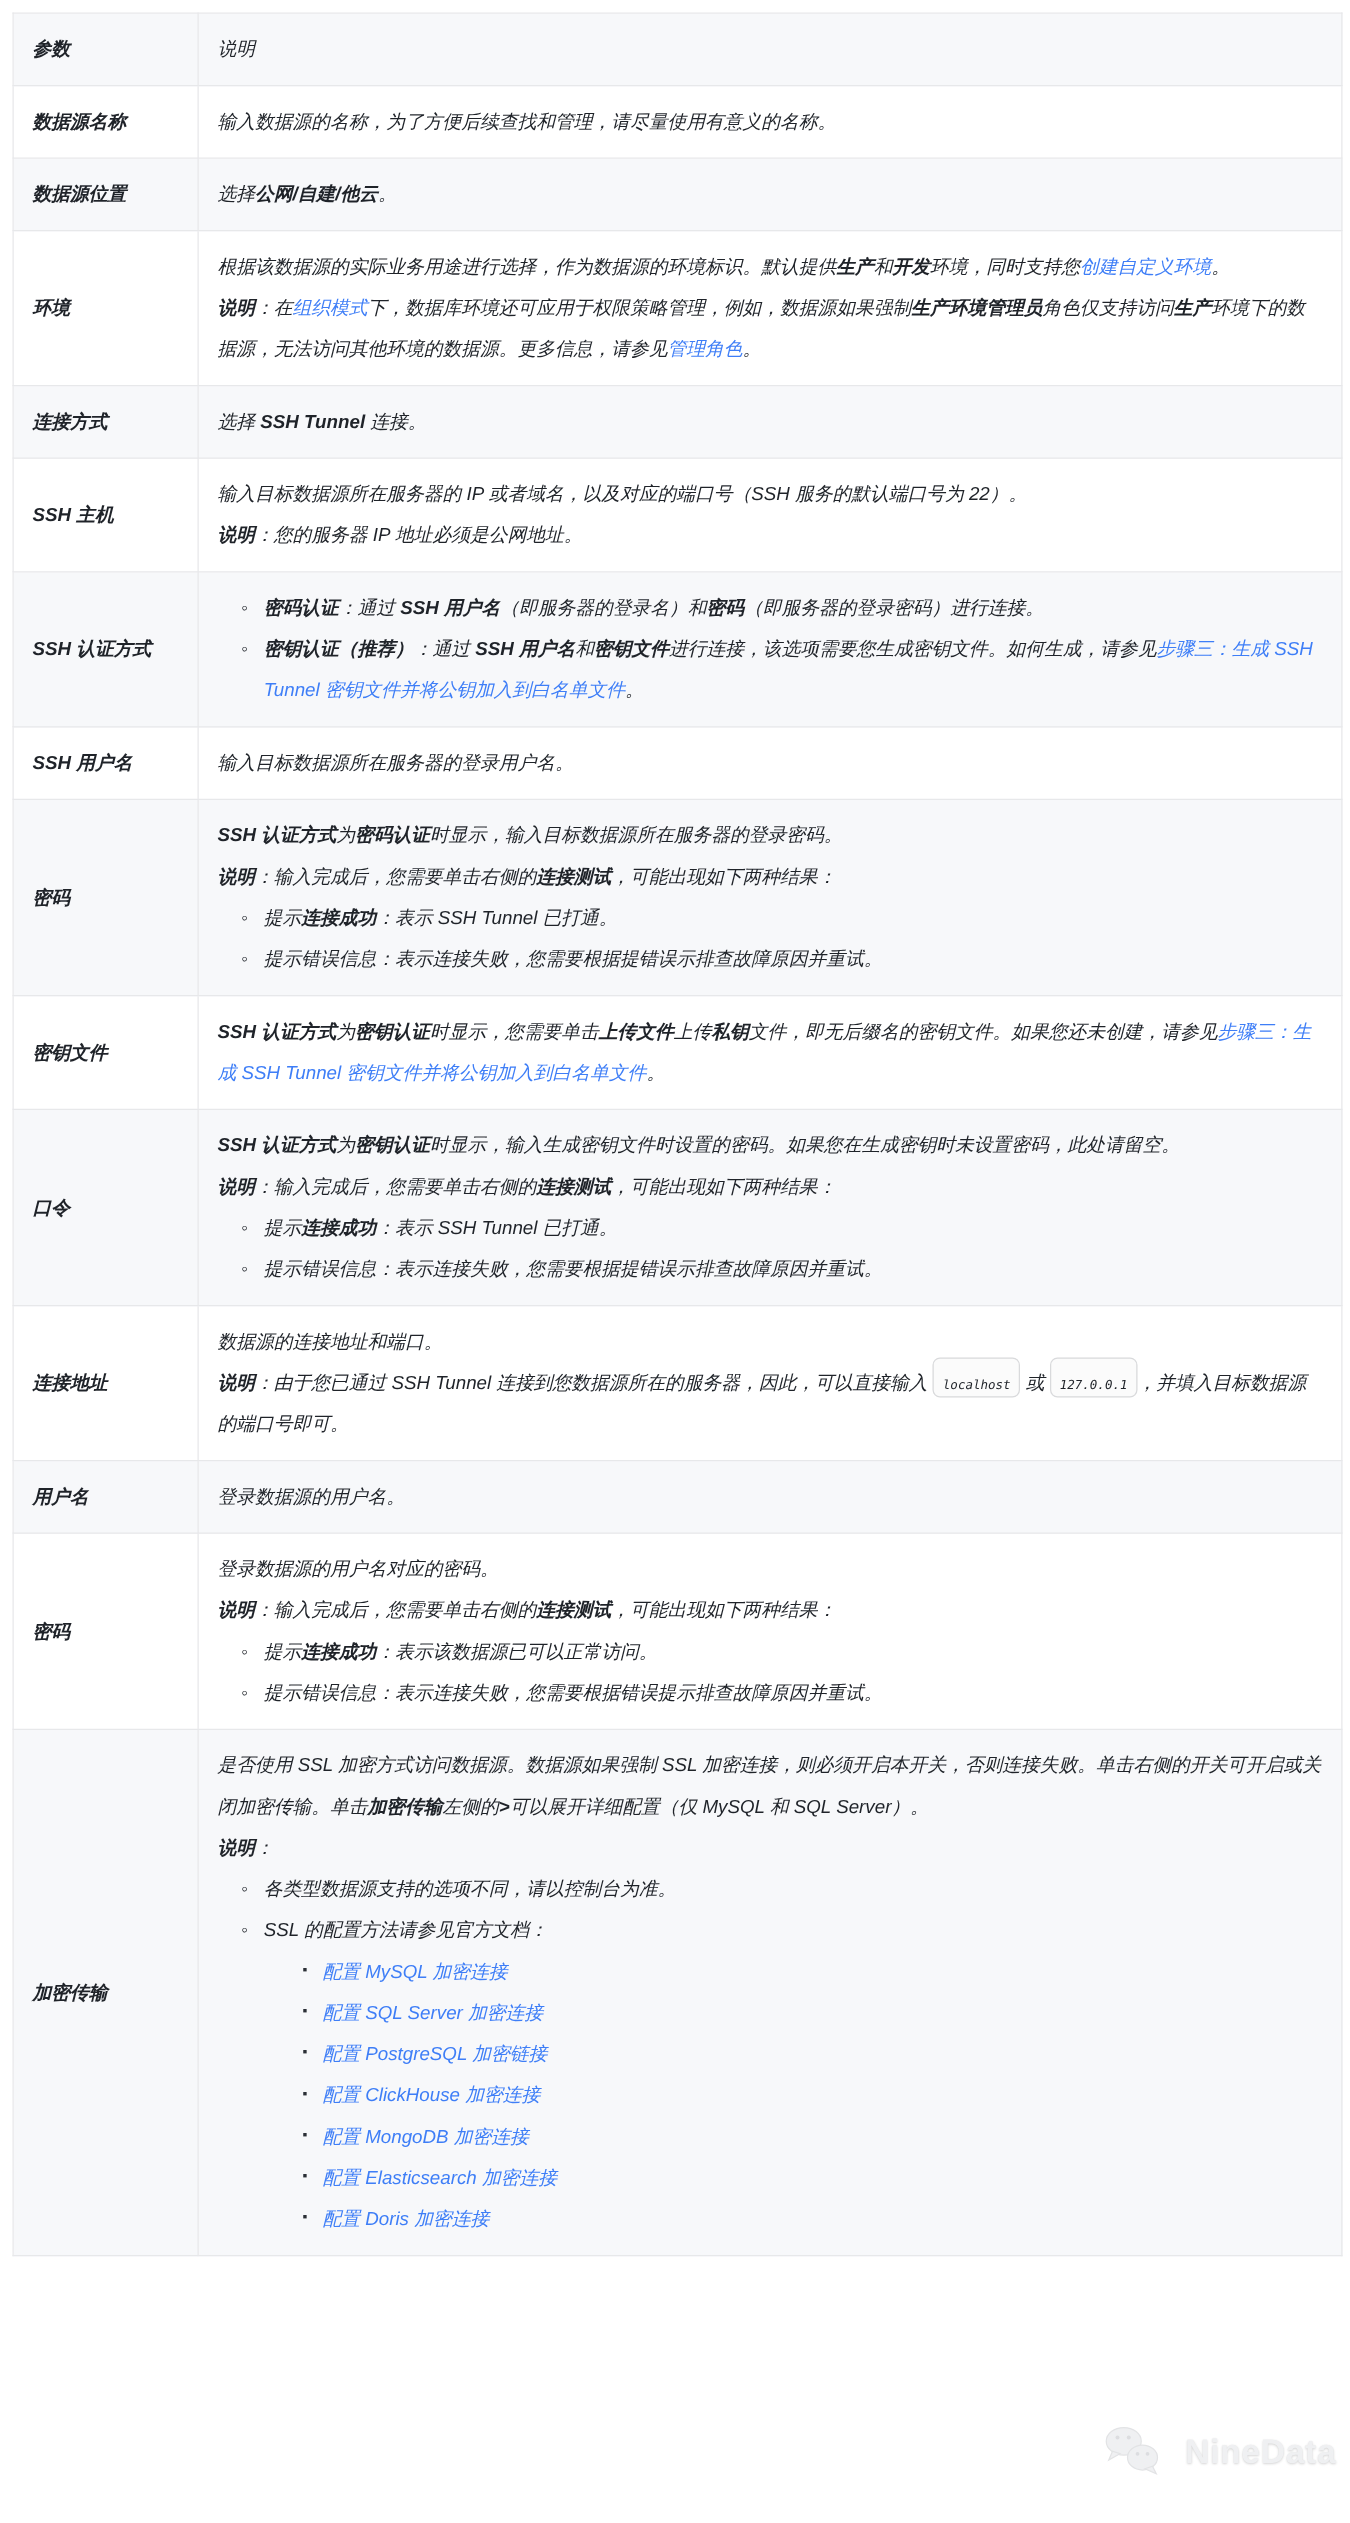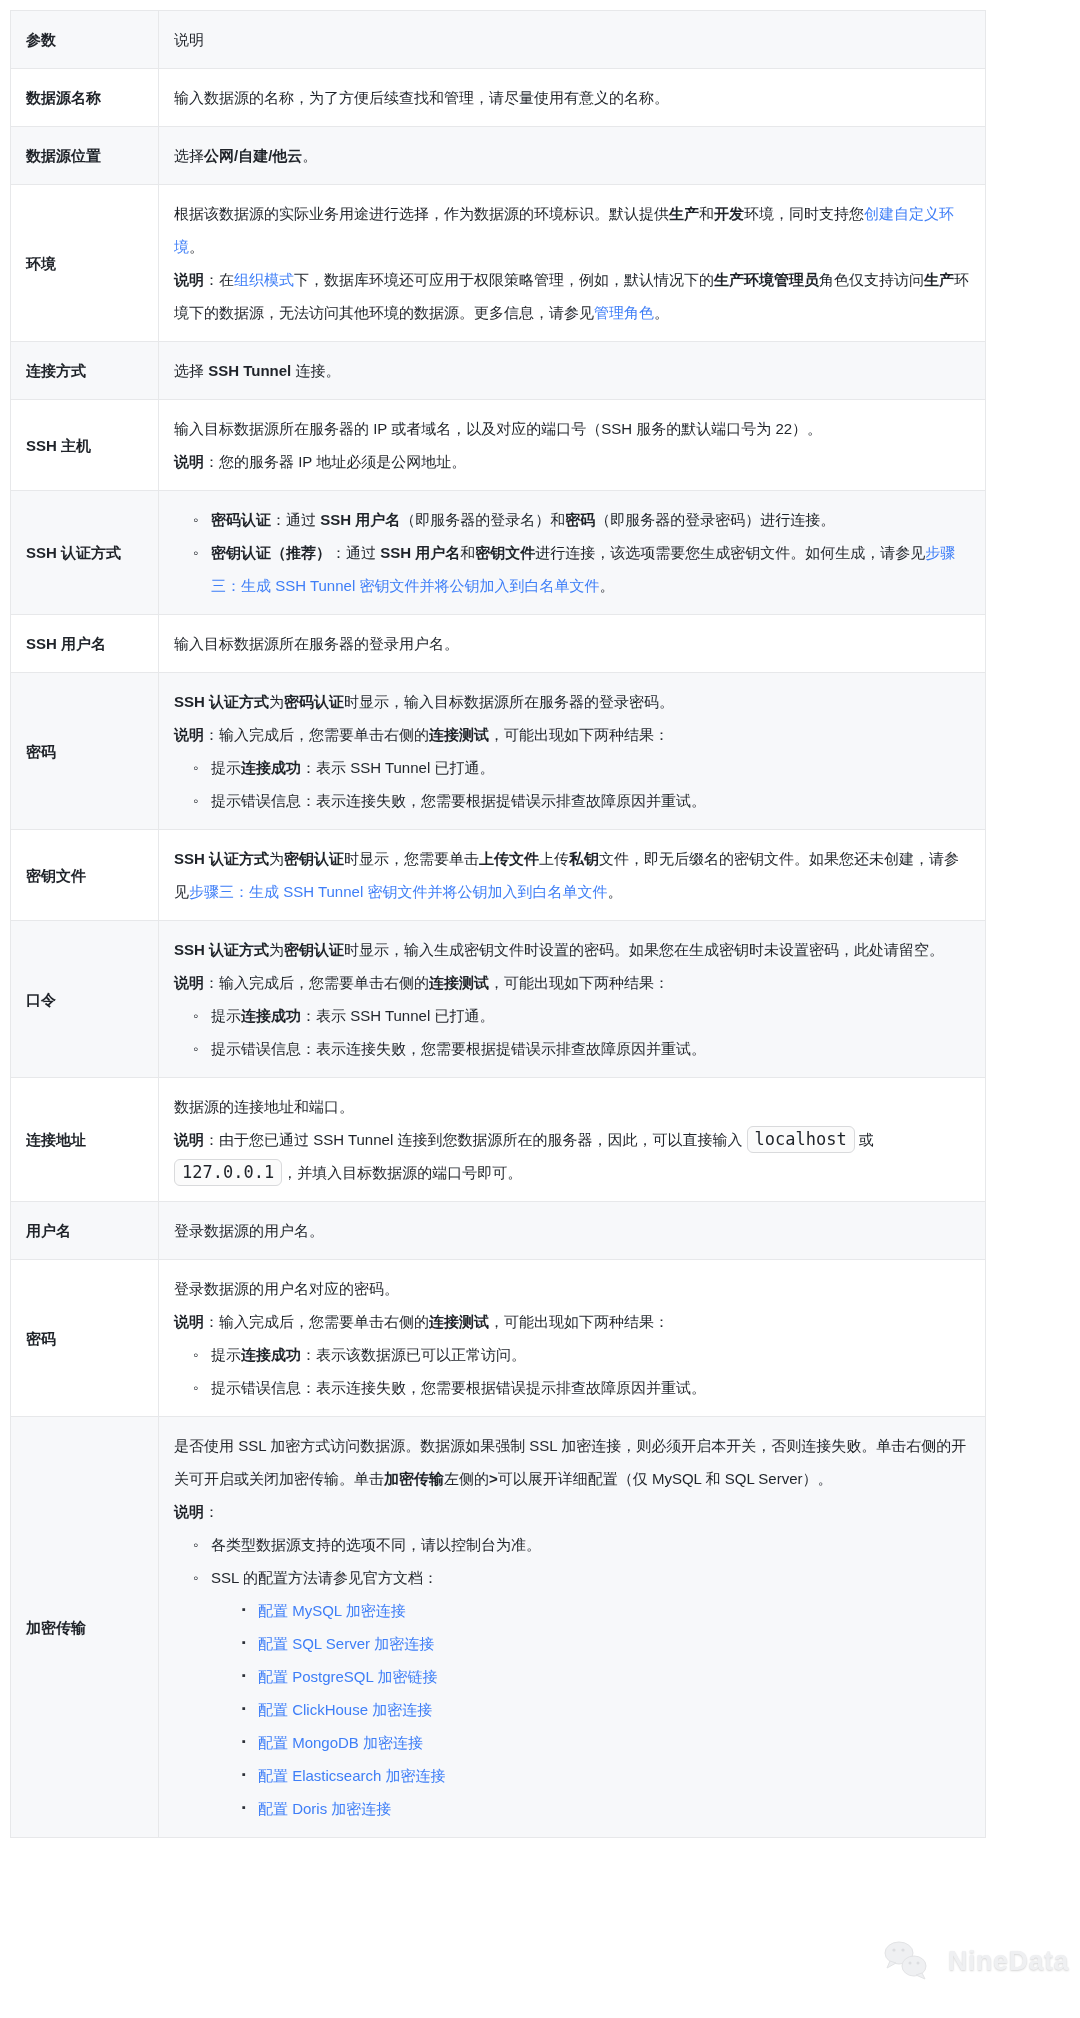--- a/index.html
+++ b/index.html
@@ -8,43 +8,43 @@
   }
   *{box-sizing:border-box;}
   html,body{margin:0;padding:0;}
   body{
     width:1080px;height:2018px;position:relative;background:#fff;overflow:hidden;
     font-family:"Liberation Sans","DejaVu Sans",sans-serif;
     font-size:15px;line-height:33px;color:var(--text);
   }
   table.params{
     border-collapse:collapse;table-layout:fixed;
-    width:976px;margin:10px 8px 0 10px;
+    width:1064px;margin:10px 8px 0 10px;font-style:italic;
   }
   col.c-param{width:148px;}
   th,td{
     border:1px solid var(--border);
     padding:12px 15px;
     vertical-align:middle;
     text-align:left;
     font-weight:normal;
   }
   thead tr{background:var(--stripe);}
   tbody tr:nth-child(even){background:var(--stripe);}
   th.param,td.param{font-weight:600;}
   td.desc p{margin:0;}
   strong{font-weight:600;}
   a.lnk{color:var(--link);text-decoration:none;cursor:pointer;}
   code.pill{
     font-family:"DejaVu Sans Mono","Liberation Mono",monospace;
-    font-size:17px;line-height:1.2;
+    font-size:10px;line-height:1.2;
     background:var(--pillbg);
     border:1px solid var(--pillbd);
     border-radius:6px;
-    padding:2px 7px 3px;
+    padding:16px 7px 3px;
     white-space:nowrap;
   }
   ul.circle-list{list-style:none;margin:0 0 0 17px;padding:0;}
   ul.circle-list > li{position:relative;padding-left:20px;}
   ul.circle-list > li::before{
     content:"◦";position:absolute;left:2px;top:0;color:var(--text);
   }
   ul.square-list{list-style:none;margin:0 0 0 33px;padding:0;}
   ul.square-list > li{position:relative;padding-left:14px;}
   ul.square-list > li::before{
@@ -85,21 +85,21 @@
       <tr>
         <td class="param">数据源位置</td>
         <td class="desc">
           <p><span>选择</span><strong>公网/自建/他云</strong><span>。</span></p>
         </td>
       </tr>
       <tr>
         <td class="param">环境</td>
         <td class="desc">
           <p><span>根据该数据源的实际业务用途进行选择，作为数据源的环境标识。默认提供</span><strong>生产</strong><span>和</span><strong>开发</strong><span>环境，同时支持您</span><a class="lnk" href="#">创建自定义环境</a><span>。</span></p>
-          <p><strong>说明</strong><span>：在</span><a class="lnk" href="#">组织模式</a><span>下，数据库环境还可应用于权限策略管理，例如，默认情况下的</span><strong>生产环境管理员</strong><span>角色仅支持访问</span><strong>生产</strong><span>环境下的数据源，无法访问其他环境的数据源。更多信息，请参见</span><a class="lnk" href="#">管理角色</a><span>。</span></p>
+          <p><strong>说明</strong><span>：在</span><a class="lnk" href="#">组织模式</a><span>下，数据库环境还可应用于权限策略管理，例如，数据源如果强制</span><strong>生产环境管理员</strong><span>角色仅支持访问</span><strong>生产</strong><span>环境下的数据源，无法访问其他环境的数据源。更多信息，请参见</span><a class="lnk" href="#">管理角色</a><span>。</span></p>
         </td>
       </tr>
       <tr>
         <td class="param">连接方式</td>
         <td class="desc">
           <p><span>选择 </span><strong>SSH Tunnel</strong><span> 连接。</span></p>
         </td>
       </tr>
       <tr>
         <td class="param">SSH 主机</td>

